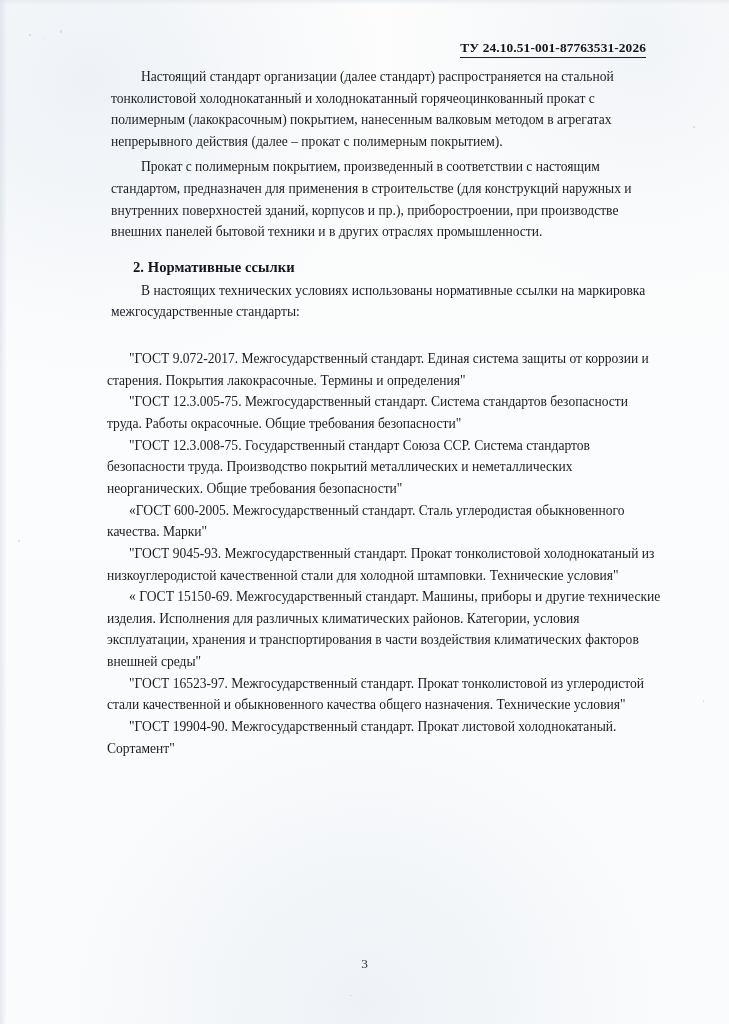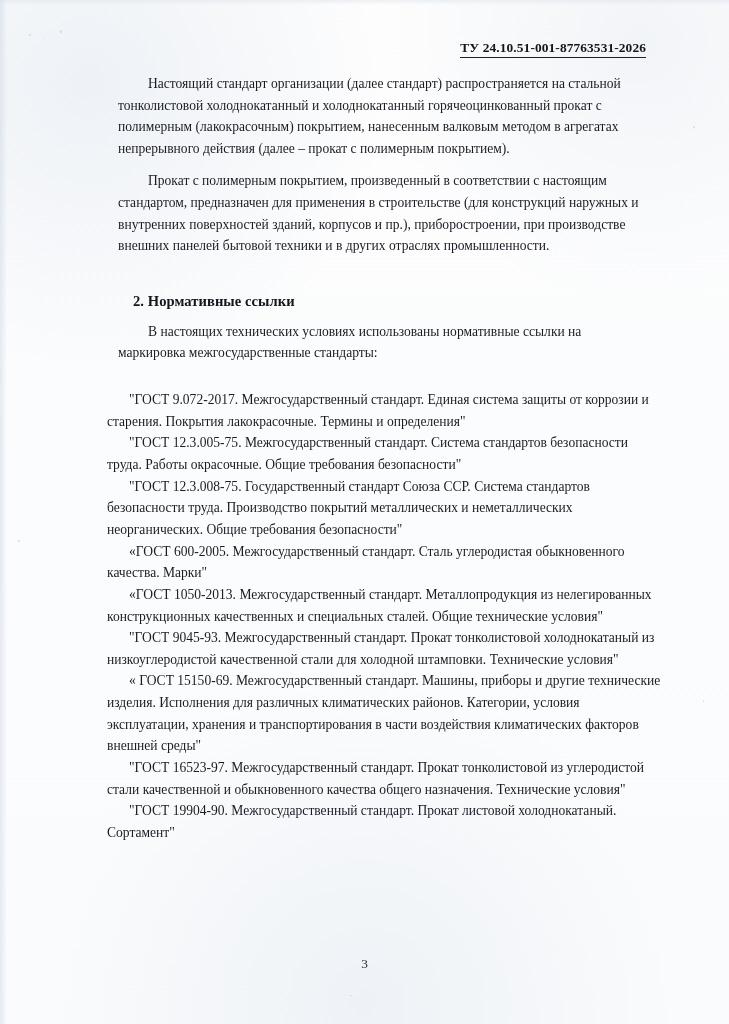--- a/index.html
+++ b/index.html
@@ -84,25 +84,25 @@
   
   h2.section-heading {
     font-size: 14.6px;
     font-weight: bold;
     margin: 0;
     padding: 0;
     color: #14141c;
     letter-spacing: 0.05px;
   }
   .heading-1-wrap { margin-top: 33px; padding-left: 26px; }
-  .heading-2-wrap { margin-top: 36px; padding-left: 26px; }
+  .heading-2-wrap { margin-top: 16px; padding-left: 26px; }
 
   
   p.para {
-    margin: 11px;
+    margin: 4px;
     font-size: 13.55px;
     line-height: 21.6px;
     text-align: left;
     color: #1b1b24;
     letter-spacing: 0.005px;
   }
   .indent { text-indent: 30px; }
   .block-intro { margin-top: 21px; }
   .para-1 { margin-top: 22px; }
   .para-2 { margin-top: 0px; }
@@ -162,21 +162,20 @@
     <div class="heading-2-wrap">
       <h2 class="section-heading">2. Нормативные ссылки</h2>
     </div>
     <p class="para indent block-intro">В настоящих технических условиях использованы нормативные ссылки на маркировка межгосударственные стандарты:</p>
 
     <div class="ref-list">
       <p class="ref-item">"ГОСТ 9.072-2017. Межгосударственный стандарт. Единая система защиты от коррозии и старения. Покрытия лакокрасочные. Термины и определения"</p>
       <p class="ref-item">"ГОСТ 12.3.005-75. Межгосударственный стандарт. Система стандартов безопасности труда. Работы окрасочные. Общие требования безопасности"</p>
       <p class="ref-item">"ГОСТ 12.3.008-75. Государственный стандарт Союза ССР. Система стандартов безопасности труда. Производство покрытий металлических и неметаллических неорганических. Общие требования безопасности"</p>
       <p class="ref-item">«ГОСТ 600-2005. Межгосударственный стандарт. Сталь углеродистая обыкновенного качества. Марки"</p>
-      <p class="ref-item">«ГОСТ 1050-2013. Межгосударственный стандарт. Металлопродукция из нелегированных конструкционных качественных и специальных сталей. Общие технические условия"</p>
       <p class="ref-item">"ГОСТ 9045-93. Межгосударственный стандарт. Прокат тонколистовой холоднокатаный из низкоуглеродистой качественной стали для холодной штамповки. Технические условия"</p>
       <p class="ref-item">« ГОСТ 15150-69. Межгосударственный стандарт. Машины, приборы и другие технические изделия. Исполнения для различных климатических районов. Категории, условия эксплуатации, хранения и транспортирования в части воздействия климатических факторов внешней среды"</p>
       <p class="ref-item">"ГОСТ 16523-97. Межгосударственный стандарт. Прокат тонколистовой из углеродистой стали качественной и обыкновенного качества общего назначения. Технические условия"</p>
       <p class="ref-item">"ГОСТ 19904-90. Межгосударственный стандарт. Прокат листовой холоднокатаный. Сортамент"</p>
     </div>
 
   </div>
 
   <div class="page-footer">
     <span class="page-number">3</span>

